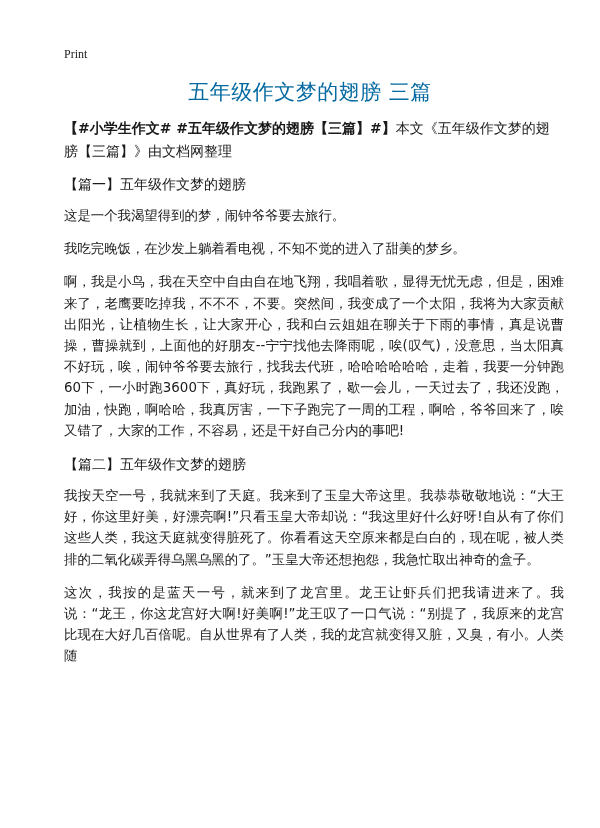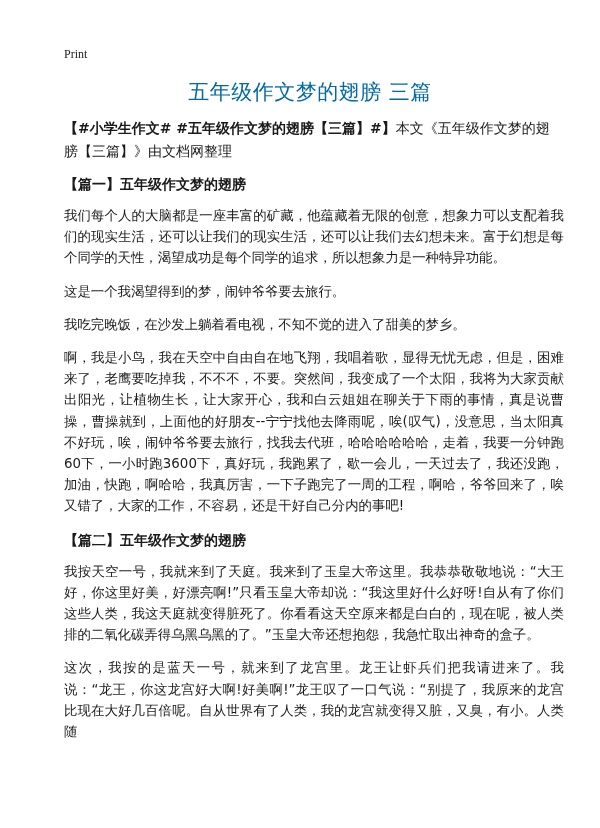--- a/index.html
+++ b/index.html
@@ -6,36 +6,35 @@
   body { width: 600px; height: 828px; overflow: hidden; position: relative;
          font-family: "DejaVu Sans", "Liberation Sans", sans-serif; color: #1a1a1a; }
   .page { position: absolute; left: 10px; top: 0; width: 600px; height: 716px; }
   .print-label { position: absolute; left: 54px; top: 47px; font-family: "Liberation Serif", serif;
                  font-size: 12px; color: #222; }
   .doc-title { position: absolute; left: 0; width: 600px; top: 78px; text-align: center;
                font-size: 21px; font-weight: normal; color: #0369a1; margin: 0; letter-spacing: 0.5px; }
   .content { position: absolute; left: 54px; top: 117px; width: 500px; }
   .intro { font-size: 14px; line-height: 23px; margin: 0 8px 10px 0; }
   .intro b { font-weight: bold; }
-  .section-heading { font-size: 14px; font-weight: bold; line-height: 22px; margin: 0 0 10px 0; }
+  .section-heading { font-size: 14px; font-weight: normal; line-height: 22px; margin: 0 0 10px 0; }
   .para { font-size: 13.4px; line-height: 21.2px; margin: 0 0 12px 0; text-align: justify; color: #1a1a1a; }
 </style>
 </head>
 <body>
 
 <div class="page">
   <div class="print-label">Print</div>
   <h1 class="doc-title">五年级作文梦的翅膀 三篇</h1>
 
   <div class="content">
     <p class="intro"><b>【#小学生作文# #五年级作文梦的翅膀【三篇】#】</b><span>本文《五年级作文梦的翅膀【三篇】》由文档网整理</span></p>
 
     <div>
       <p class="section-heading">【篇一】五年级作文梦的翅膀</p>
-      <p class="para">我们每个人的大脑都是一座丰富的矿藏，他蕴藏着无限的创意，想象力可以支配着我们的现实生活，还可以让我们的现实生活，还可以让我们去幻想未来。富于幻想是每个同学的天性，渴望成功是每个同学的追求，所以想象力是一种特异功能。</p>
       <p class="para">这是一个我渴望得到的梦，闹钟爷爷要去旅行。</p>
       <p class="para">我吃完晚饭，在沙发上躺着看电视，不知不觉的进入了甜美的梦乡。</p>
       <p class="para">啊，我是小鸟，我在天空中自由自在地飞翔，我唱着歌，显得无忧无虑，但是，困难来了，老鹰要吃掉我，不不不，不要。突然间，我变成了一个太阳，我将为大家贡献出阳光，让植物生长，让大家开心，我和白云姐姐在聊关于下雨的事情，真是说曹操，曹操就到，上面他的好朋友--宁宁找他去降雨呢，唉(叹气)，没意思，当太阳真不好玩，唉，闹钟爷爷要去旅行，找我去代班，哈哈哈哈哈哈，走着，我要一分钟跑60下，一小时跑3600下，真好玩，我跑累了，歇一会儿，一天过去了，我还没跑，加油，快跑，啊哈哈，我真厉害，一下子跑完了一周的工程，啊哈，爷爷回来了，唉又错了，大家的工作，不容易，还是干好自己分内的事吧!</p>
     </div>
 
     <div>
       <p class="section-heading">【篇二】五年级作文梦的翅膀</p>
       <p class="para">我按天空一号，我就来到了天庭。我来到了玉皇大帝这里。我恭恭敬敬地说：“大王好，你这里好美，好漂亮啊!”只看玉皇大帝却说：“我这里好什么好呀!自从有了你们这些人类，我这天庭就变得脏死了。你看看这天空原来都是白白的，现在呢，被人类排的二氧化碳弄得乌黑乌黑的了。”玉皇大帝还想抱怨，我急忙取出神奇的盒子。</p>
       <p class="para">这次，我按的是蓝天一号，就来到了龙宫里。龙王让虾兵们把我请进来了。我说：“龙王，你这龙宫好大啊!好美啊!”龙王叹了一口气说：“别提了，我原来的龙宫比现在大好几百倍呢。自从世界有了人类，我的龙宫就变得又脏，又臭，有小。人类随</p>
     </div>

